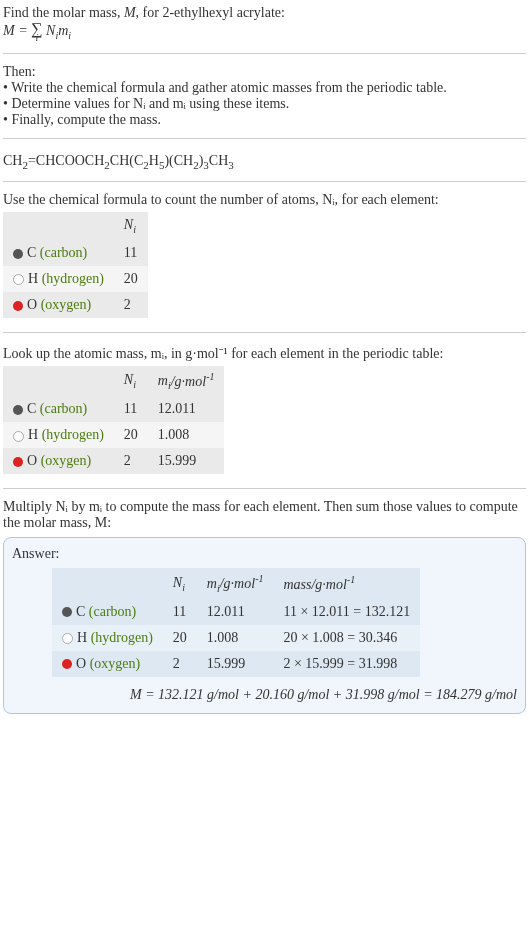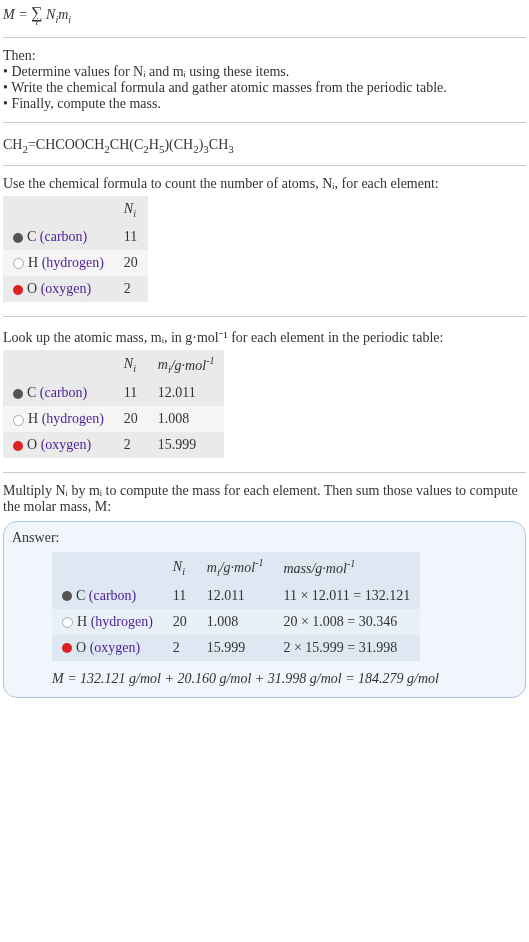--- a/index.html
+++ b/index.html
@@ -60,53 +60,55 @@
   display: inline-block;
   width: 10px;
   height: 10px;
   border-radius: 50%;
   margin-right: 4px;
   vertical-align: middle;
 }
 .dot-c { background: #555; }
 .dot-h { background: #fff; border: 1px solid #aaa; width: 9px; height: 9px; }
 .dot-o { background: #d22; }
-.elname { color: #4c1d95; }
+.elname { color: #4d7c0f; }
 .chem { font-family: Georgia, serif; }
 .chem sub { font-style: normal; font-size: 11px; }
 .answer-box {
   border: 1px solid #a8c8e8;
-  border-radius: 14px;
+  border-radius: 8px;
   background: #f0f6fc;
   padding: 8px;
   margin: 4px 0;
 }
 .answer-box table th { background: #dde8f2; }
 .answer-box tr.data:nth-child(odd) td { background: #e8f0f8; }
 .answer-box tr.data:nth-child(even) td { background: #dde8f2; }
 .final {
   font-style: italic;
   margin: 10px 0 2px 40px;
+  text-align: right;
 }
 </style>
 </head>
 <body>
 
 <div class="section">
+  <div>Find the molar mass, <i>M</i>, for 2-ethylhexyl acrylate:</div>
   <div class="formula">
     <i>M</i> = <span class="sum">∑<span class="sum-sub">i</span></span> <i>N<sub>i</sub>m<sub>i</sub></i>
   </div>
 </div>
 
 <hr class="hr">
 
 <div class="section">
   <div>Then:</div>
+  <div>• Write the chemical formula and gather atomic masses from the periodic table.</div>
   <div>• Determine values for Nᵢ and mᵢ using these items.</div>
-  <div>• Write the chemical formula and gather atomic masses from the periodic table.</div>
   <div>• Finally, compute the mass.</div>
 </div>
 
 <hr class="hr">
 
 <div class="section">
   <div class="chem" style="margin-top:4px;">
     <span>CH</span><sub>2</sub><span>=CHCOOCH</span><sub>2</sub><span>CH(C</span><sub>2</sub><span>H</span><sub>5</sub><span>)(CH</span><sub>2</sub><span>)</span><sub>3</sub><span>CH</span><sub>3</sub>
   </div>
 </div>

